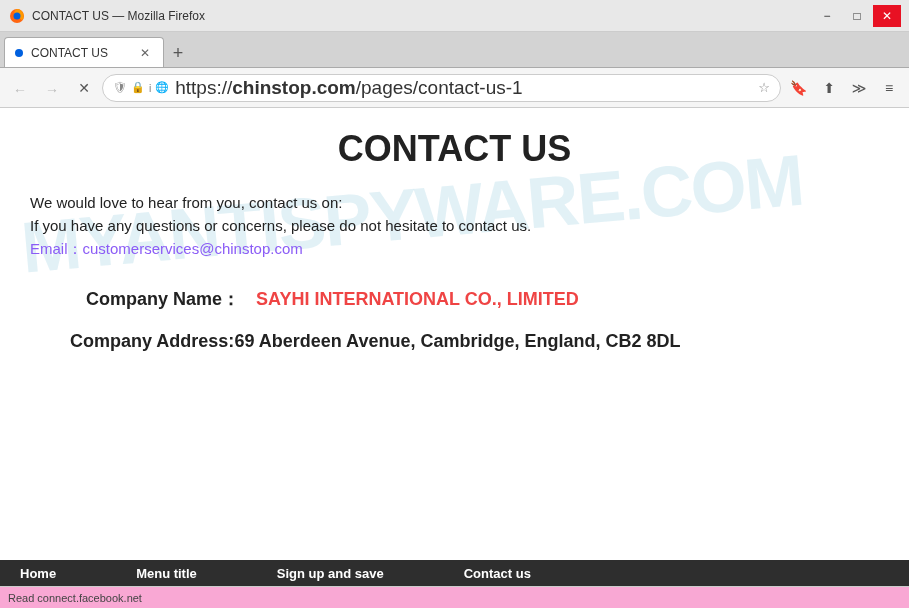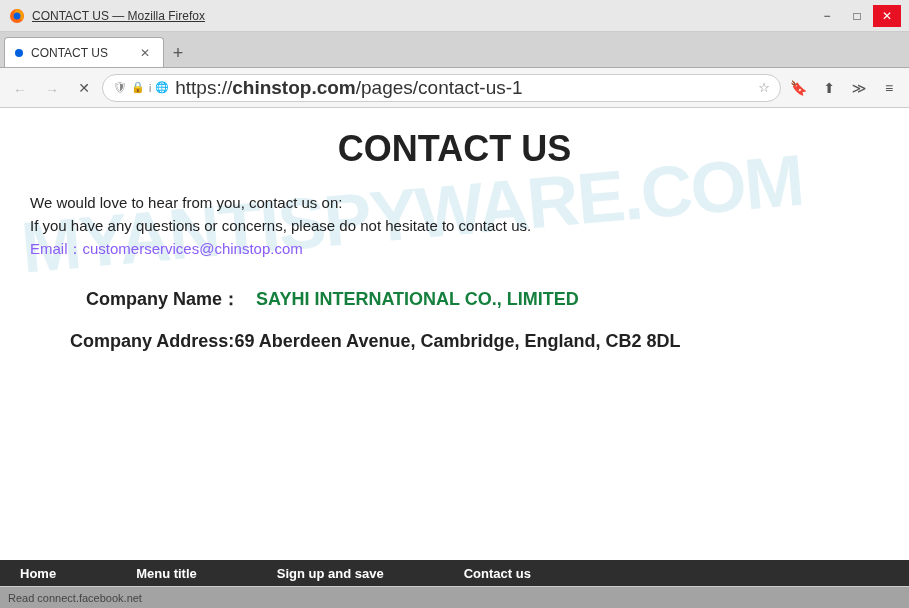--- a/index.html
+++ b/index.html
@@ -11,21 +11,21 @@
       background: #e8e8e8;
       display: flex;
       align-items: center;
       justify-content: space-between;
       padding: 0 8px;
       border-bottom: 1px solid #ccc;
       user-select: none;
     }
     .titlebar-left { display: flex; align-items: center; gap: 6px; }
     .firefox-icon { width: 18px; height: 18px; }
-    .titlebar-title { font-size: 12px; color: #333; text-decoration: underline; }
+    .titlebar-title { font-size: 12px; color: #333; }
     .titlebar-controls { display: flex; gap: 2px; }
     .titlebar-btn {
       width: 28px; height: 22px;
       background: none; border: none; cursor: pointer;
       font-size: 12px; display: flex; align-items: center; justify-content: center;
       color: #333;
     }
     .titlebar-btn.close { background: #e81123; color: #fff; }
 
     
@@ -157,35 +157,35 @@
     }
     .company-label {
       font-size: 18px;
       font-weight: bold;
       color: #222;
       margin-right: 16px;
     }
     .company-value {
       font-size: 18px;
       font-weight: bold;
-      color: #15803d;
+      color: #ef4444;
     }
     .address-row {
       margin-left: 40px;
       font-size: 18px;
       font-weight: bold;
       color: #222;
       position: relative;
       z-index: 1;
     }
 
     
     .statusbar {
       height: 22px;
-      background: #a3a3a3;
+      background: #f9a8d4;
       border-top: 1px solid #ccc;
       display: flex;
       align-items: center;
       padding: 0 8px;
       font-size: 11px;
       color: #444;
       position: absolute;
       bottom: 0;
       left: 0;
       right: 0;

